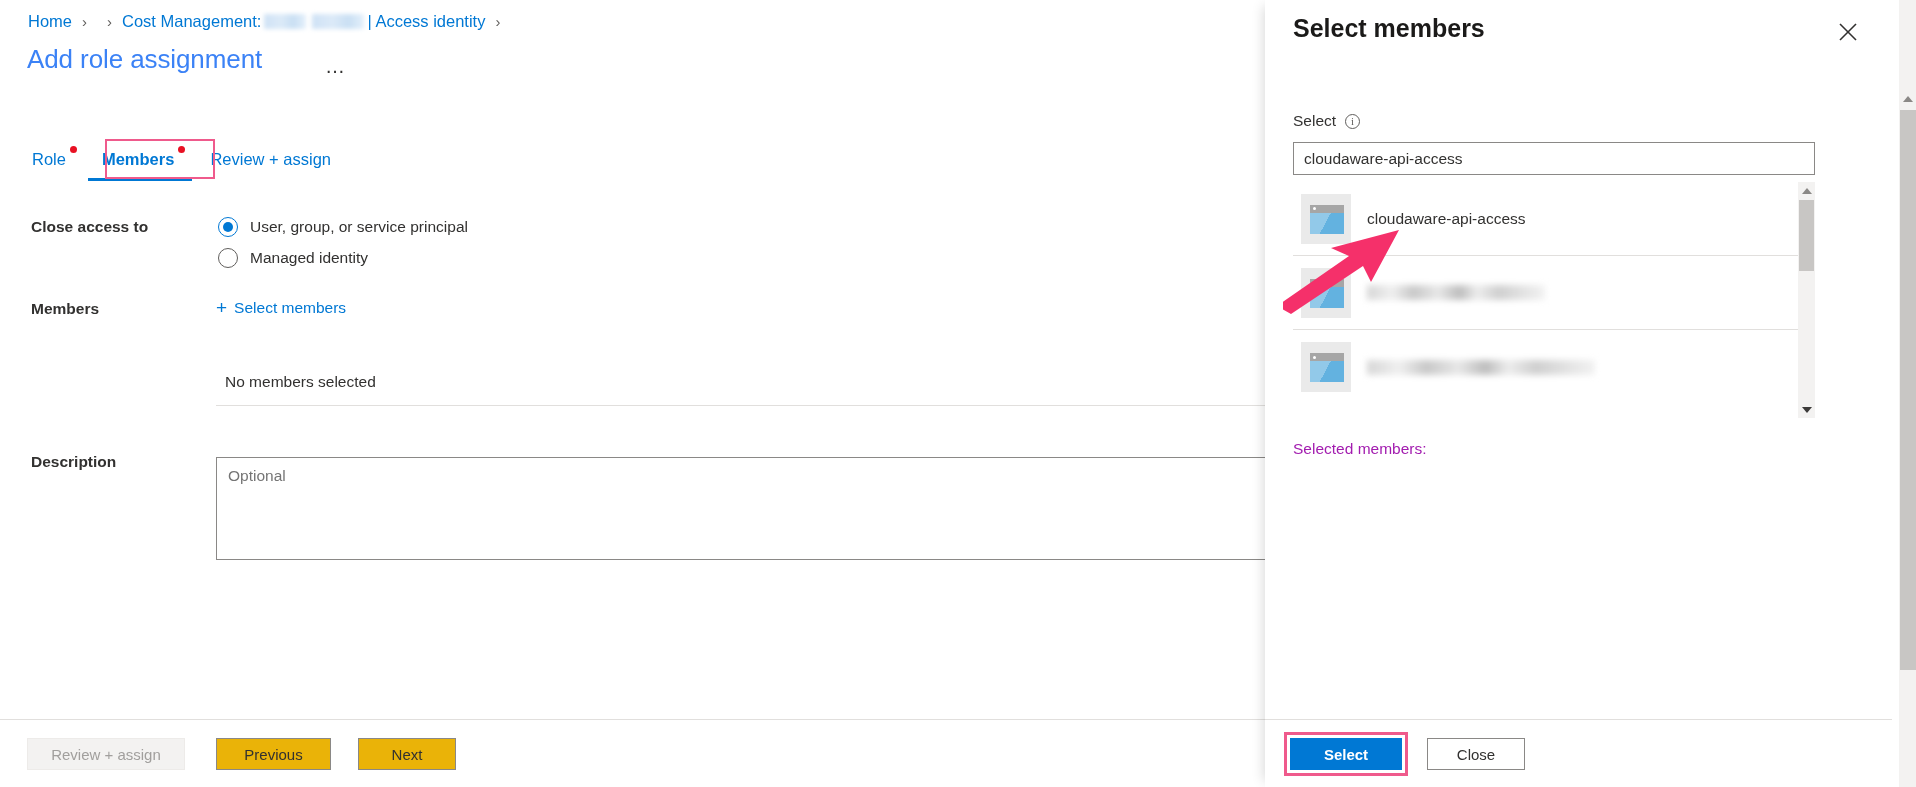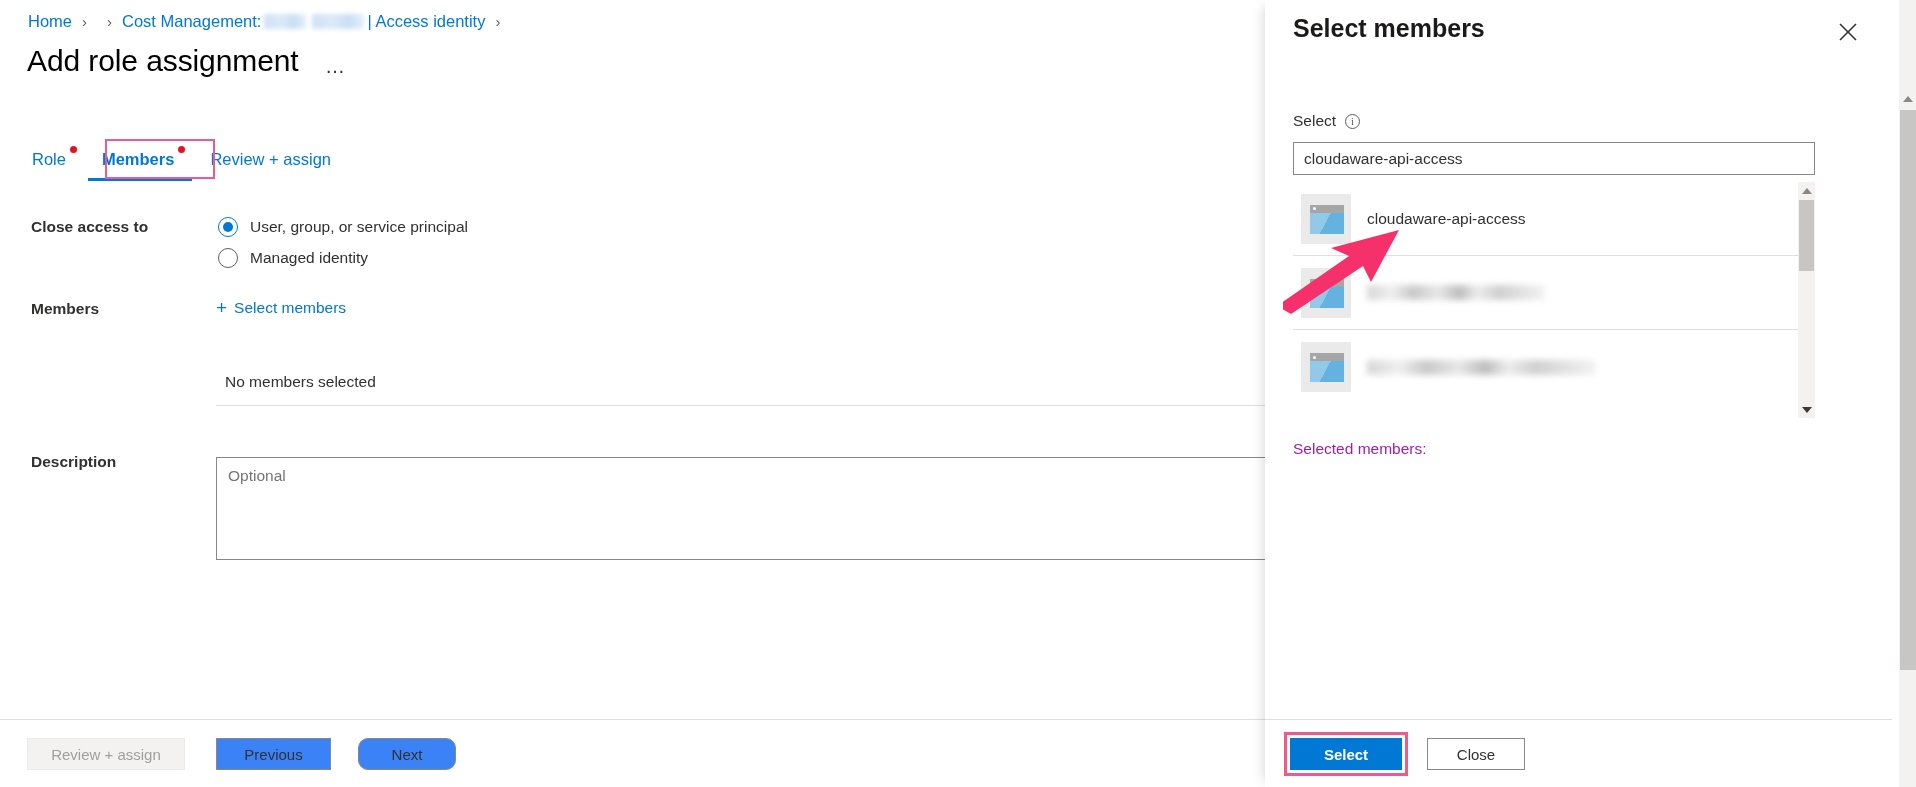--- a/index.html
+++ b/index.html
@@ -51,23 +51,23 @@
     vertical-align: middle;
     margin: 0 3px;
     background: linear-gradient(90deg,#cfe2f5 0%,#dceaf8 40%,#c9dff3 70%,#e4f0fb 100%);
     filter: blur(2.3px);
     border-radius: 1px;
   }
 
   #page-title {
     position: absolute;
     left: 27px; top: 44px;
-    font-size: 30px;
+    font-size: 26px;
     font-weight: 400;
-    color: #000000;
+    color: #3b82f6;
     letter-spacing: -0.1px;
   }
   #page-title-ellipsis {
     position: absolute;
     left: 325px; top: 55px;
     font-size: 20px;
     color: #323130;
     letter-spacing: 1px;
     cursor: pointer;
   }
@@ -219,34 +219,34 @@
     background: #fff;
     border-top: 1px solid #e1dfdd;
   }
   .btn {
     position: absolute;
     height: 32px;
     min-width: 98px;
     font-family: "Liberation Sans", sans-serif;
     font-size: 15px;
     border: 1px solid #8a8886;
-    background: #3b82f6;
+    background: #eab308;
     color: #323130;
     cursor: pointer;
     padding: 0 14px;
   }
   .btn.disabled {
     background: #f3f2f1;
     border: 1px solid #edebe9;
     color: #a19f9d;
     cursor: default;
   }
   #btn-review-assign { left: 27px; top: 18px; width: 158px; }
   #btn-previous      { left: 216px; top: 18px; width: 115px; }
-  #btn-next          { left: 358px; top: 18px; width: 98px; border-radius: 10px; }
+  #btn-next          { left: 358px; top: 18px; width: 98px; }
 
   
   #select-members-pane {
     position: absolute;
     left: 1265px; top: 0;
     width: 627px;
     height: 787px;
     background: #ffffff;
     box-shadow: -7px 0 12px -6px rgba(0,0,0,0.16);
     overflow: hidden;

